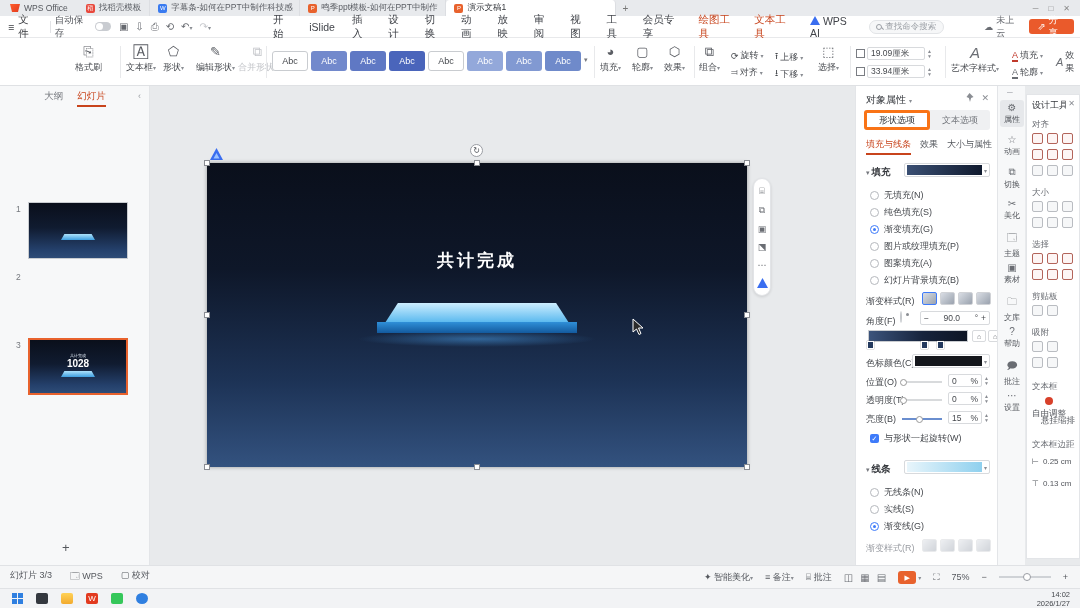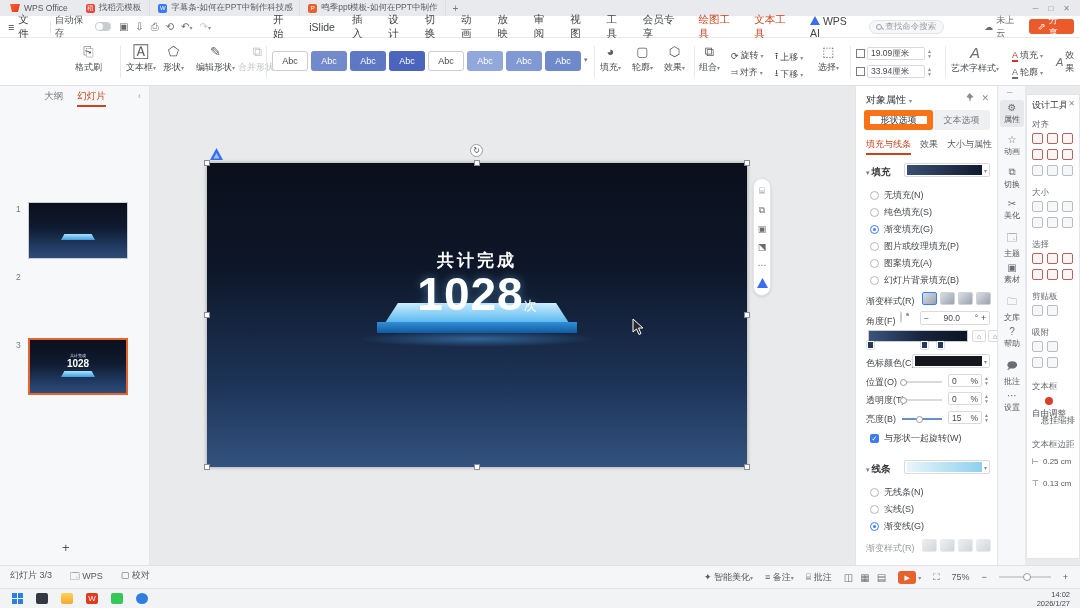--- a/index.html
+++ b/index.html
@@ -73,21 +73,21 @@
   .ai-fab{position:absolute;left:60px;top:62px;}
   .cursor{position:absolute;left:482px;top:232px;z-index:9;}
   .notes-bar{position:absolute;left:0;top:459px;width:705px;height:20px;background:#f2f3f5;border-top:1px solid #e3e5e8;display:flex;align-items:center;gap:10px;padding:0 8px;font-size:8.5px;color:#8f9298;}
   .ai-doc{width:9px;height:9px;border-radius:2px;background:#3a6ef0;color:#fff;font-size:5.5px;line-height:9px;text-align:center;}
   
   .obj-panel{left:855px;top:86px;width:142px;height:479px;background:#fff;border-left:1px solid #e3e5e8;font-size:9px;color:#45484d;}
   .op-head{position:absolute;left:10px;top:7px;font-size:10px;color:#33363b;display:flex;align-items:center;gap:3px;}
   .op-hicons{position:absolute;right:8px;top:7px;display:flex;gap:7px;color:#8a8d93;font-size:9px;}
   .op-tabs{position:absolute;left:8px;top:24px;width:126px;height:20px;background:#eff0f2;border-radius:3px;display:flex;}
   .op-tab{flex:1;display:flex;align-items:center;justify-content:center;font-size:9px;color:#75787e;}
-  .op-tab.on{background:#fff;border:6px solid #f97316;border-radius:3px;color:#33363b;}
+  .op-tab.on{background:#fff;border:3px solid #f97316;border-radius:3px;color:#33363b;}
   .op-subtabs{position:absolute;left:10px;top:52px;display:flex;gap:9px;font-size:9px;color:#55585e;}
   .op-subtabs .on{color:#c8441c;border-bottom:2px solid #c8441c;padding-bottom:2px;}
   .sec-head{position:absolute;left:10px;font-size:9.5px;font-weight:bold;color:#33363b;}
   .sec-head::before{content:"▾ ";font-size:7px;color:#75787e;}
   .swatch-dd{position:absolute;display:flex;align-items:center;border:1px solid #d8dadd;border-radius:2px;height:14px;width:86px;background:#fff;}
   .swatch-dd .sw{flex:1;height:10px;margin:0 2px;}
   .swatch-dd .dd{font-size:6px;color:#8a8d93;padding-right:2px;}
   .radio{position:absolute;left:14px;display:flex;align-items:center;gap:5px;}
   .rdot{width:9px;height:9px;border:1px solid #b5b8bd;border-radius:50%;background:#fff;flex:none;}
   .rdot.on{border:1px solid #3e7bfa;position:relative;}
@@ -154,20 +154,24 @@
     <span>找稻壳模板</span>
   </div>
   <div class="tb-tab">
     <span class="ticon word">W</span>
     <span>字幕条-如何在PPT中制作科技感</span>
   </div>
   <div class="tb-tab">
     <span class="ticon ppt">P</span>
     <span>鸣季ppt模板-如何在PPT中制作</span>
   </div>
+  <div class="tb-tab active" style="min-width:170px;">
+    <span class="ticon ppt">P</span>
+    <span>演示文稿1</span>
+  </div>
   <div class="tb-plus">
       <span>+</span>
     </div>
   <div class="win-ctl">
     <span>─</span>
     <span>□</span>
     <span>✕</span>
   </div>
 </div>
 
@@ -357,21 +361,20 @@
 </div>
 
 <div class="abs canvas">
   <svg class="ai-fab" width="13" height="12">
       <polygon points="6.5,0 13,12 0,12" fill="#3a6ef0"></polygon>
       <polygon points="6.5,5 9.5,10.5 3.5,10.5" fill="#9cc3ff"></polygon>
     </svg>
   <span class="rotate-handle">↻</span>
   <div class="slide">
     <span class="slide-title">共计完成</span>
-    <div class="slide-number"><span>1028</span><small>次</small></div>
     <div class="plat-top"></div>
     <div class="plat-front"></div>
     <div class="plat-glow"></div>
   </div>
 
   <span class="handle" style="left:54px;top:74px;"></span>
   <span class="handle" style="left:324px;top:74px;"></span>
   <span class="handle" style="left:594px;top:74px;"></span>
   <span class="handle" style="left:54px;top:226px;"></span>
   <span class="handle" style="left:594px;top:226px;"></span>

